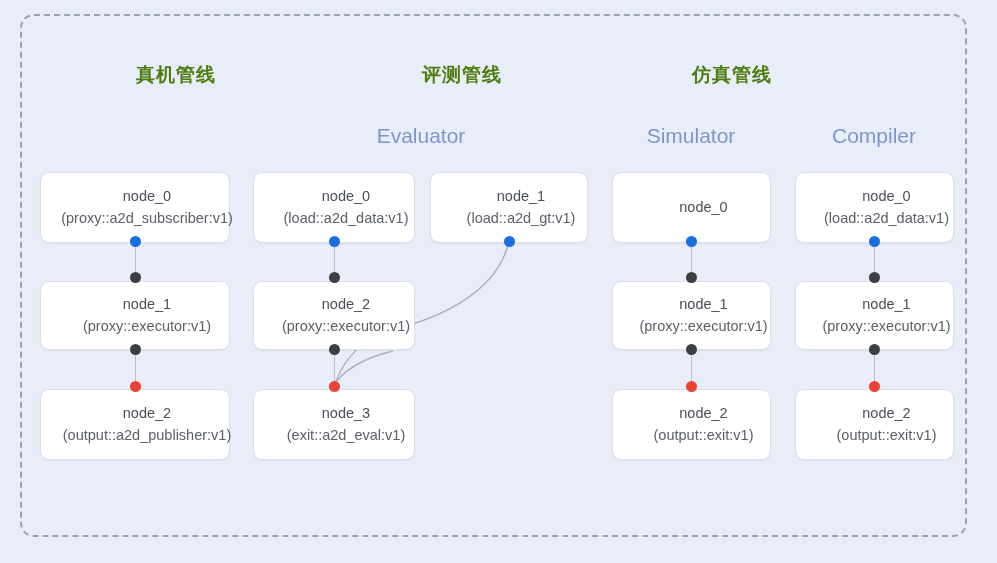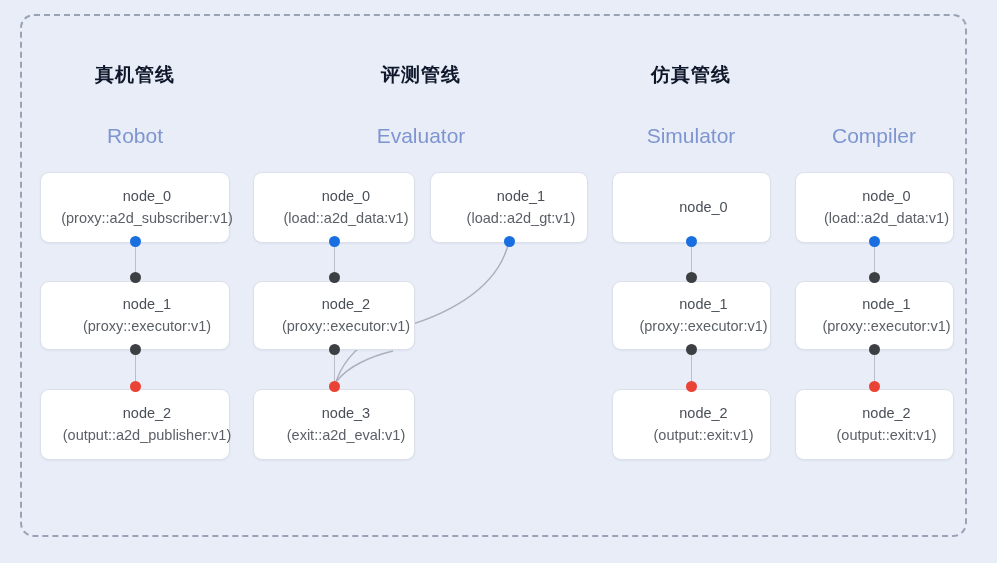--- a/index.html
+++ b/index.html
@@ -31,22 +31,22 @@
     box-sizing: border-box;
     border: 2px dashed #9aa3b5;
     border-radius: 14px;
     background: transparent;
   }
   
   .col-title-cn {
     position: absolute;
     font-size: 19px;
     font-weight: bold;
-    color: #0f172a;
-    text-align: center;
+    color: #4d7c0f;
+    text-align: right;
     letter-spacing: 1px;
     white-space: nowrap;
   }
   .col-title-en {
     position: absolute;
     font-size: 21px;
     color: #7f95cf;
     text-align: center;
     white-space: nowrap;
     font-weight: normal;
@@ -119,21 +119,20 @@
 <div id="canvas">
 
   <div class="dashed-frame"></div>
 
   <svg class="curves">
 
     <path d="M 509 241 C 498 292 440 318 392 330 C 370 336 350 352 340 372 L 335 384" stroke="#aab0bd" stroke-width="1.4" fill="none"></path>
   </svg>
 
   <div class="col-title-cn" style="left:54px; top:62px; width:162px;">真机管线</div>
-  <div class="col-title-en" style="left:54px; top:124px; width:162px;">Robot</div>
 
   <div class="node" style="left:40px; top:172px; width:190px; height:71px;">
     <div class="node-id">node_0</div>
     <div class="node-type">(proxy::a2d_subscriber:v1)</div>
   </div>
   <div class="node" style="left:40px; top:281px; width:190px; height:69px;">
     <div class="node-id">node_1</div>
     <div class="node-type">(proxy::executor:v1)</div>
   </div>
   <div class="node" style="left:40px; top:389px; width:190px; height:71px;">

